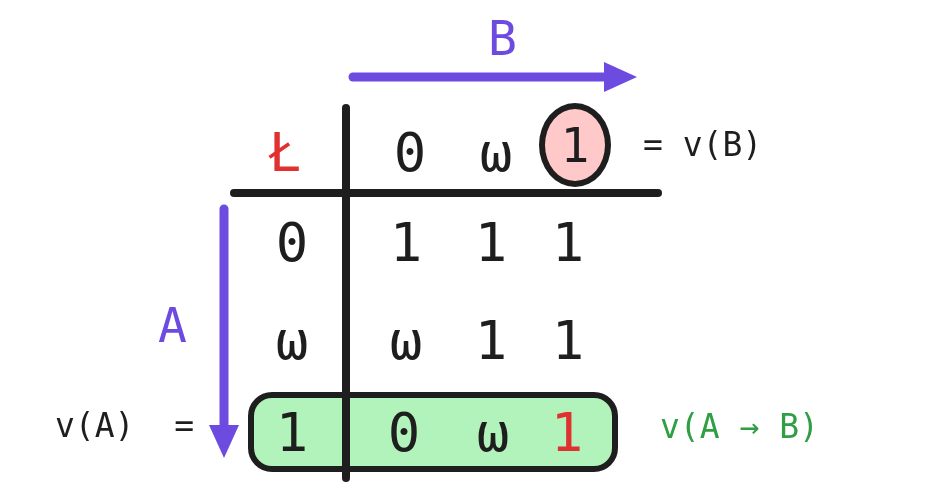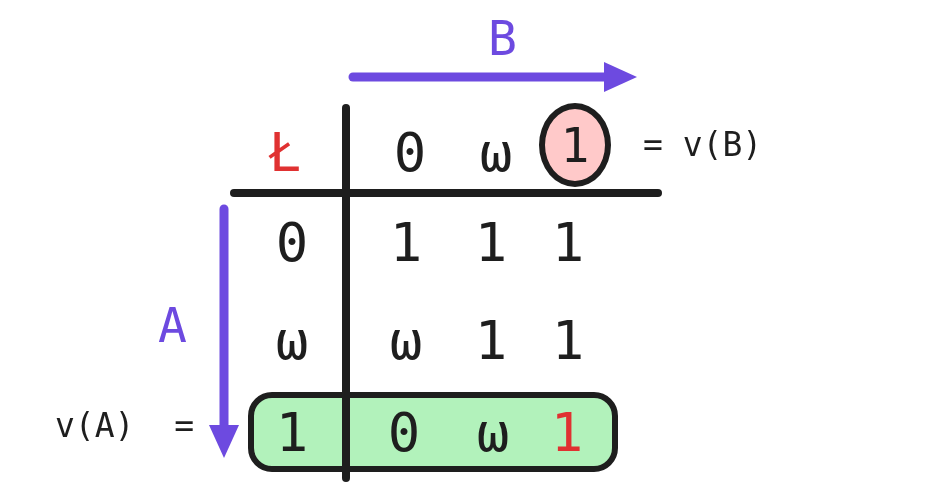--- a/index.html
+++ b/index.html
@@ -85,14 +85,15 @@
   <span class="cell" style="left:406px; top:314px;">ω</span>
   <span class="cell" style="left:491px; top:314px;">1</span>
   <span class="cell" style="left:568px; top:314px;">1</span>
 
   <span class="cell" style="left:292px; top:406px;">1</span>
   <span class="cell" style="left:404px; top:406px;">0</span>
   <span class="cell" style="left:493px; top:406px;">ω</span>
   <span class="cell red" style="left:567px; top:406px;">1</span>
 
   <span class="lbl" style="left:15px; top:409px;margin-left:40px;">v(A)  =</span>
+  <span class="lbl green" style="left:660px; top:410px;">v(A → B)</span>
 
 </div>
 
 </body></html>

